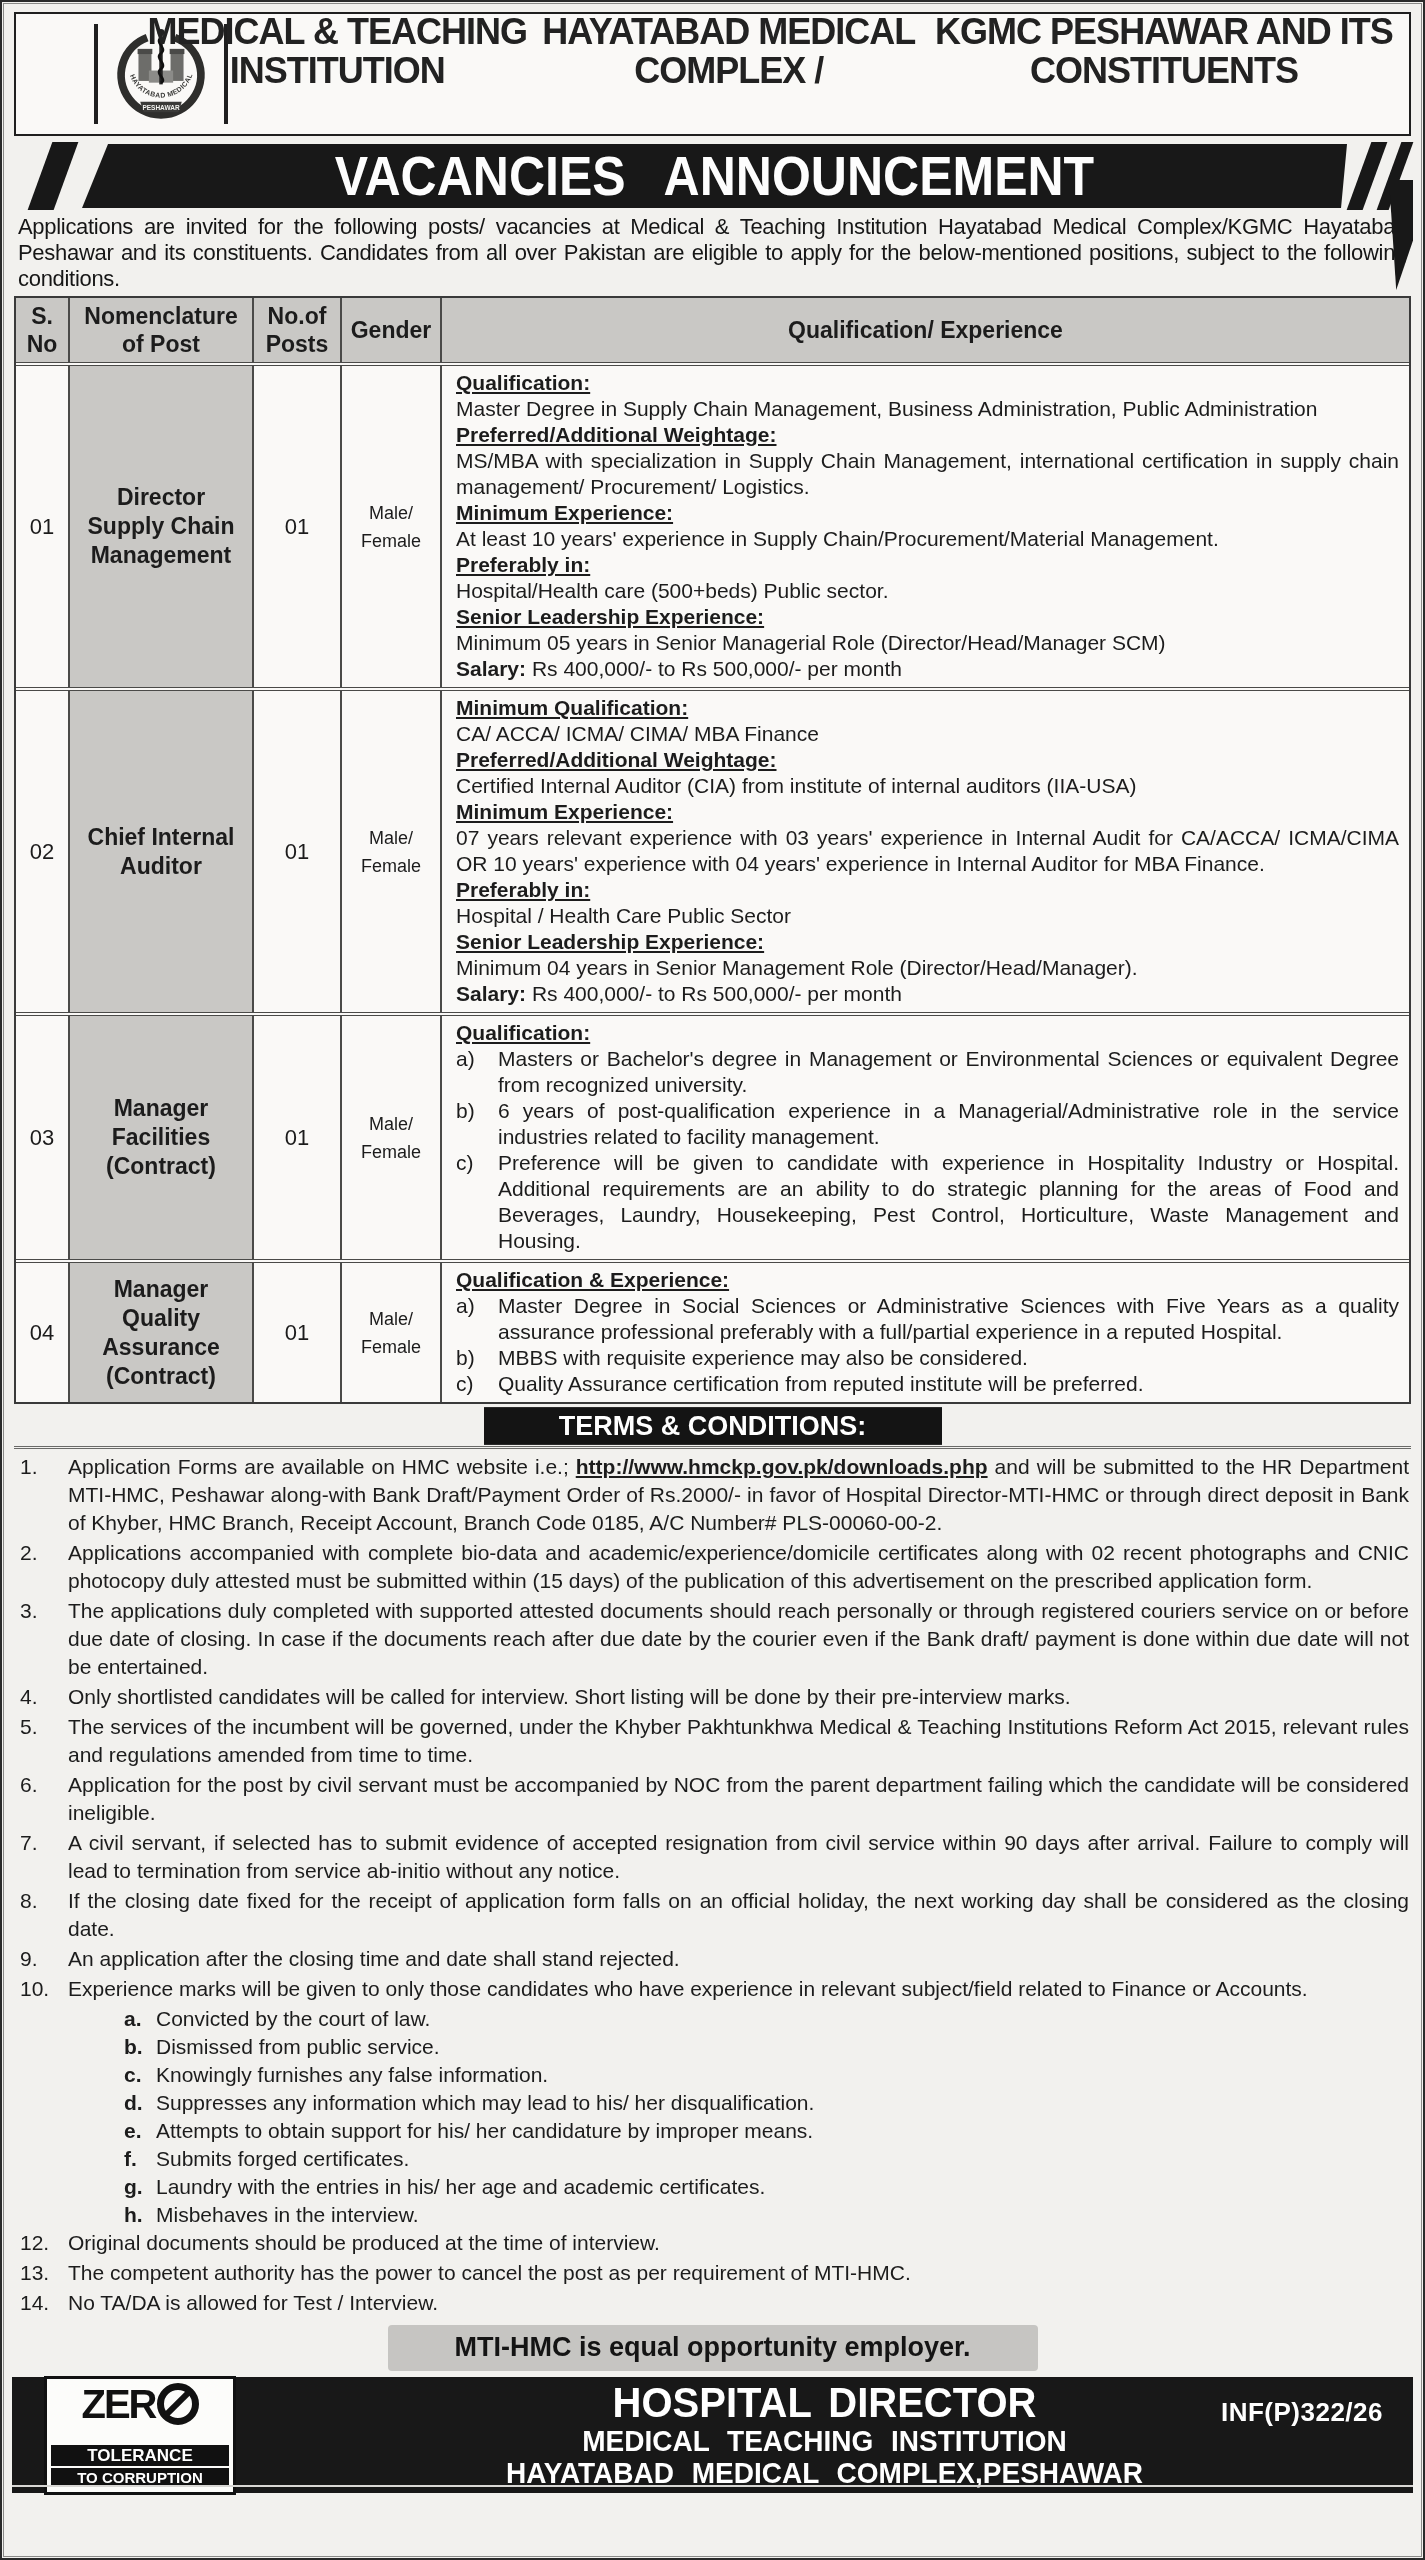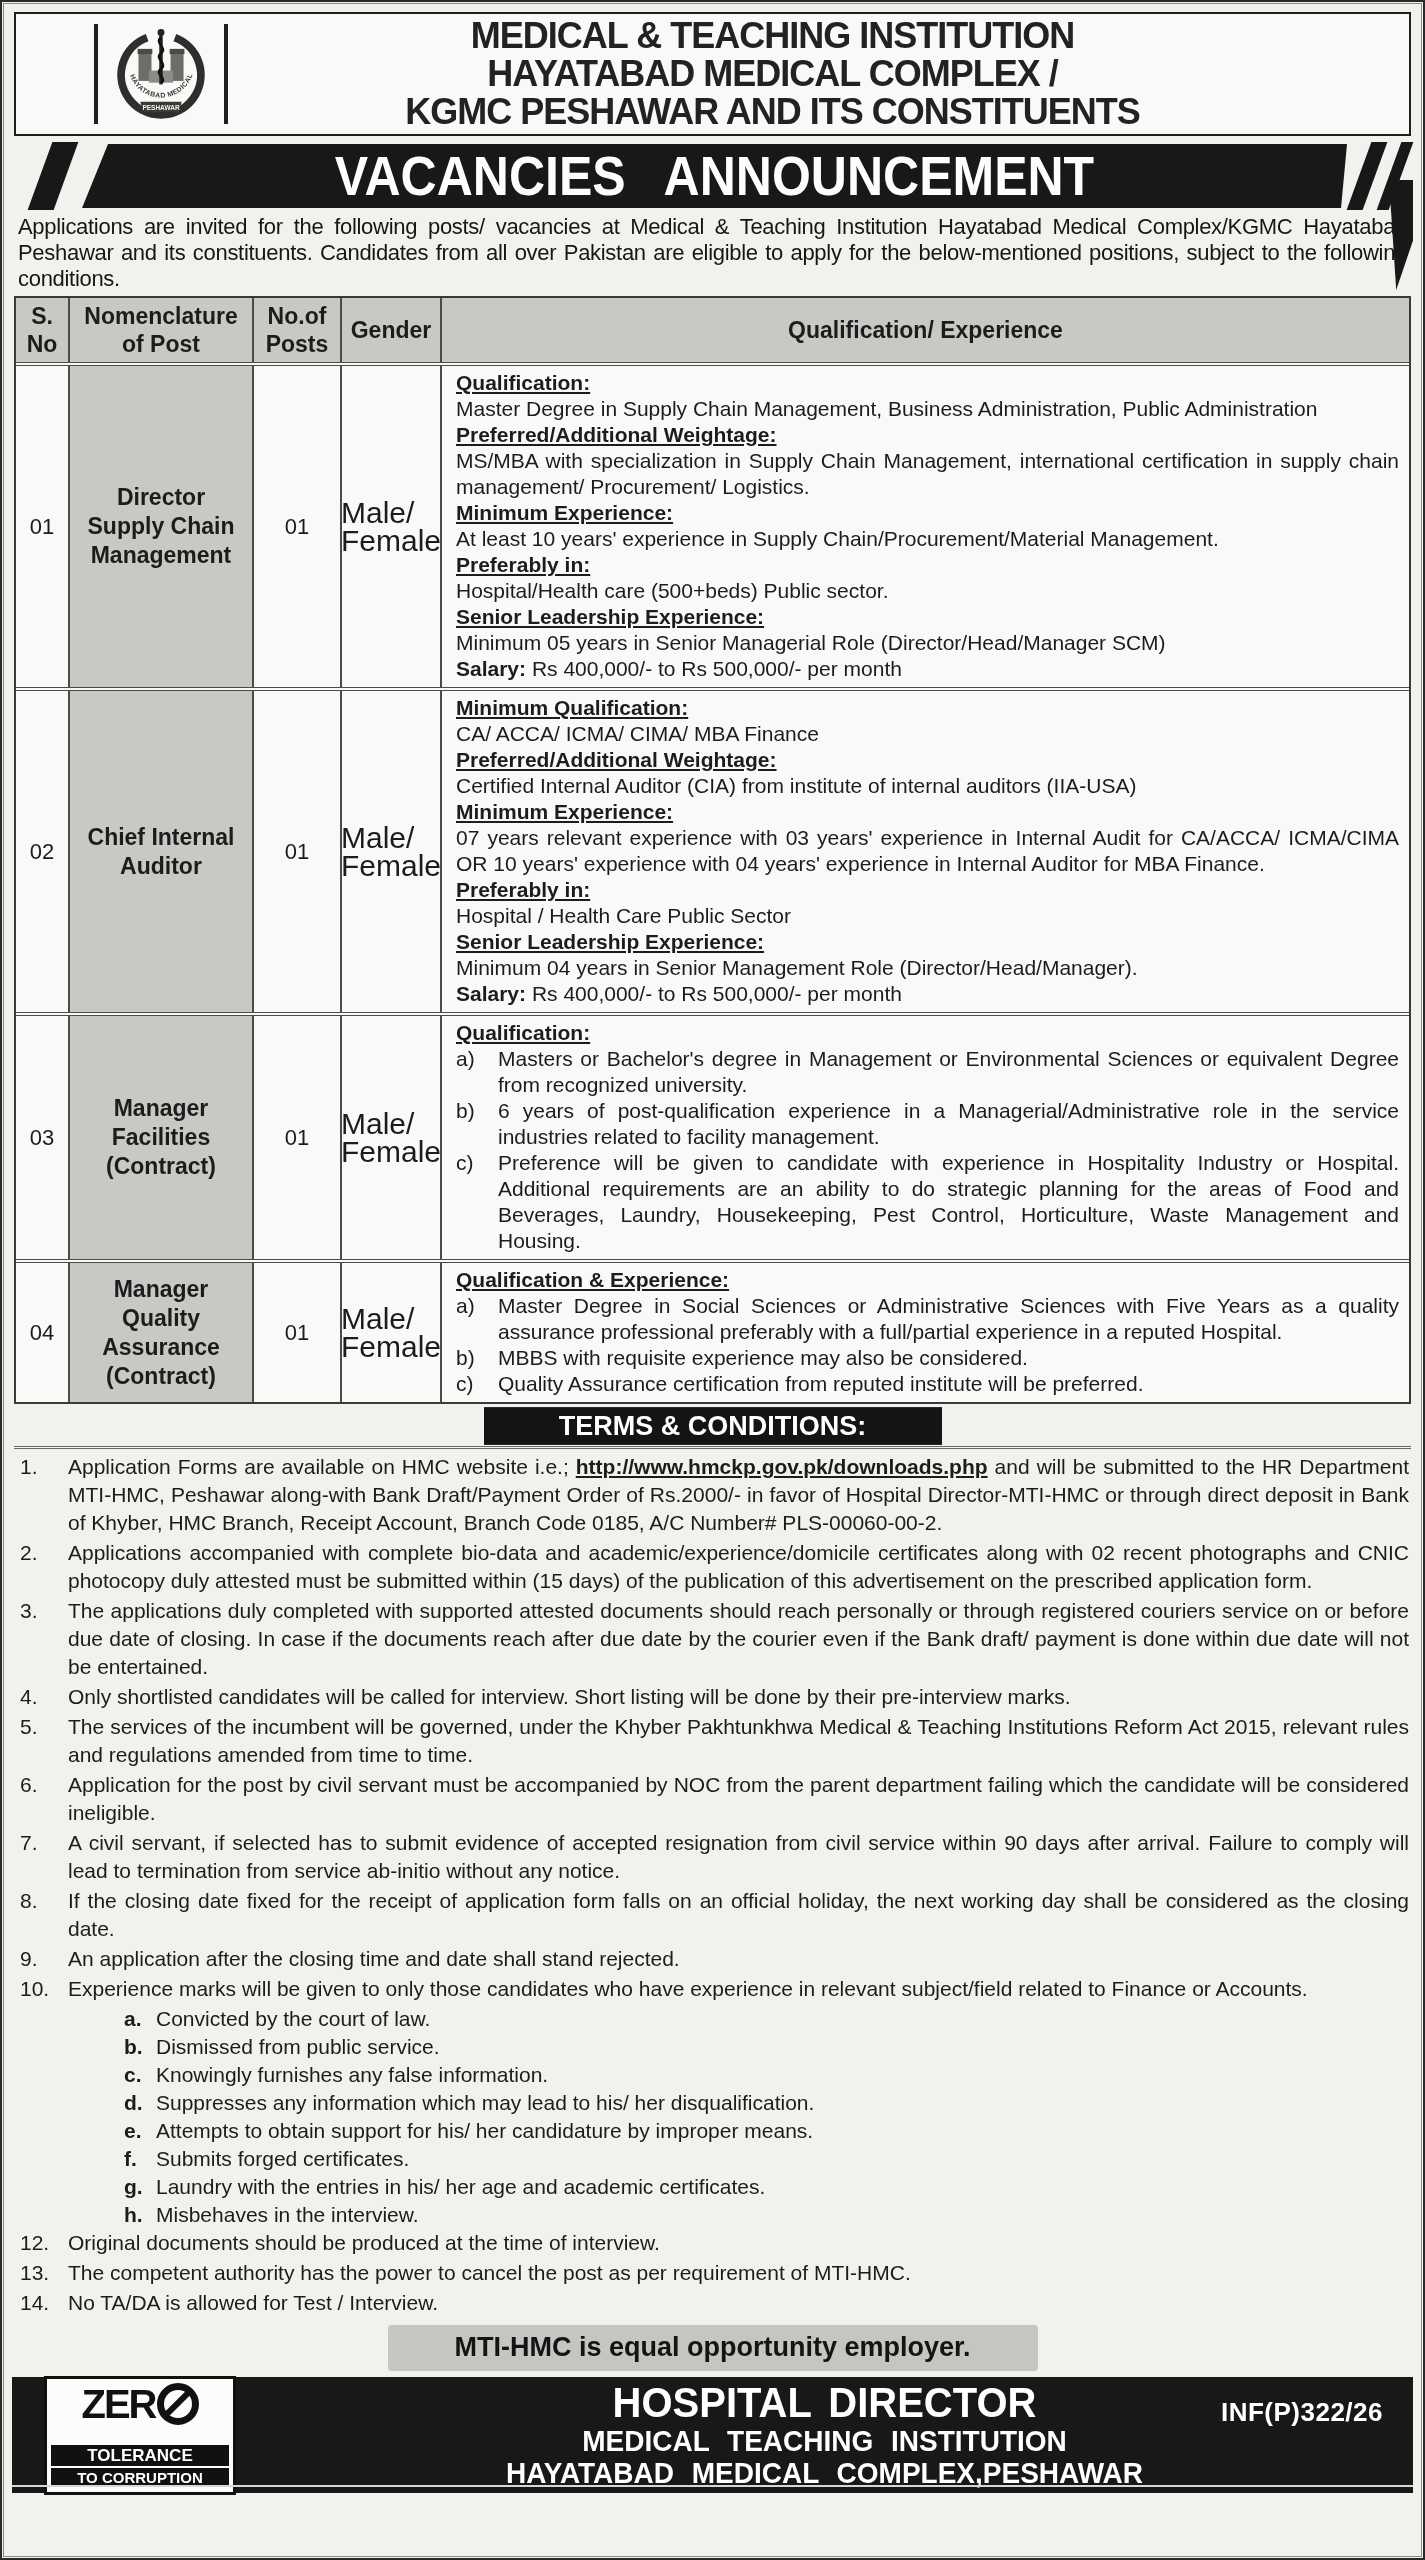--- a/index.html
+++ b/index.html
@@ -14,21 +14,21 @@
     padding:6px 8px 0 8px;position:relative;
   }
   
   .header-box{
     position:relative;border:2px solid #1f1f1f;background:#faf9f7;
     height:120px;margin:4px 4px 0 4px;
   }
   .logo-wrap{position:absolute;left:78px;top:6px;height:108px;display:flex;align-items:center;gap:10px;}
   .logo-bar{width:4px;height:100px;background:#1f1f1f;}
   .crest{width:106px;height:104px;}
-  .titles{height:100%;display:flex;flex-direction:column;justify-content:center;text-align:center;padding-left:120px;}
+  .titles{height:100%;display:flex;flex-direction:row;justify-content:center;text-align:center;padding-left:120px;}
   .title-line{
     font-weight:bold;font-size:36px;line-height:38px;letter-spacing:-1px;color:#222;
     transform:scaleY(1.04);
   }
   
   .banner{position:relative;height:68px;margin:6px 10px 4px 10px;}
   .banner-bar{
     position:absolute;left:62px;right:58px;top:2px;bottom:2px;background:#181818;
     display:flex;align-items:center;justify-content:center;
     clip-path:polygon(26px 0,100% 0,calc(100% - 6px) 100%,0 100%);
@@ -53,22 +53,22 @@
   
   .vac-table{margin:0 4px;border:2px solid #3a3a3a;background:#faf9f7;}
   .trow{display:flex;border-top:4px double #4a4a48;}
   .trow:first-child{border-top:none;}
   .cell{box-sizing:border-box;border-left:2px solid #4a4a48;}
   .cell:first-child{border-left:none;}
   .c-sno{width:52px;display:flex;align-items:center;justify-content:center;font-size:22px;}
   .c-post{width:184px;background:#c9c8c5;display:flex;align-items:center;justify-content:center;
           text-align:center;font-weight:bold;font-size:23px;line-height:29px;white-space:pre-line;}
   .c-num{width:88px;display:flex;align-items:center;justify-content:center;font-size:22px;}
-  .c-gen{width:100px;display:flex;align-items:center;justify-content:center;
-         font-size:30px;line-height:28px;white-space:pre-line;}
+  .c-gen{width:100px;display:flex;align-items:center;justify-content:center;text-align:center;
+         font-size:18px;line-height:28px;white-space:pre-line;}
   .c-qual{flex:1;padding:4px 10px 5px 14px;font-size:21px;line-height:26px;}
   .thead .cell{background:#c9c8c5;font-weight:bold;font-size:23px;line-height:28px;
                text-align:center;white-space:pre-line;}
   .thead{height:64px;}
   .thead .c-qual{display:flex;align-items:center;justify-content:center;padding:0;}
   .qh{font-weight:bold;text-decoration:underline;text-underline-offset:2px;}
   .qt{text-align:justify;}
   .qsal .qb{font-weight:bold;}
   .lettered{display:flex;}
   .ltr{width:42px;flex-shrink:0;}

